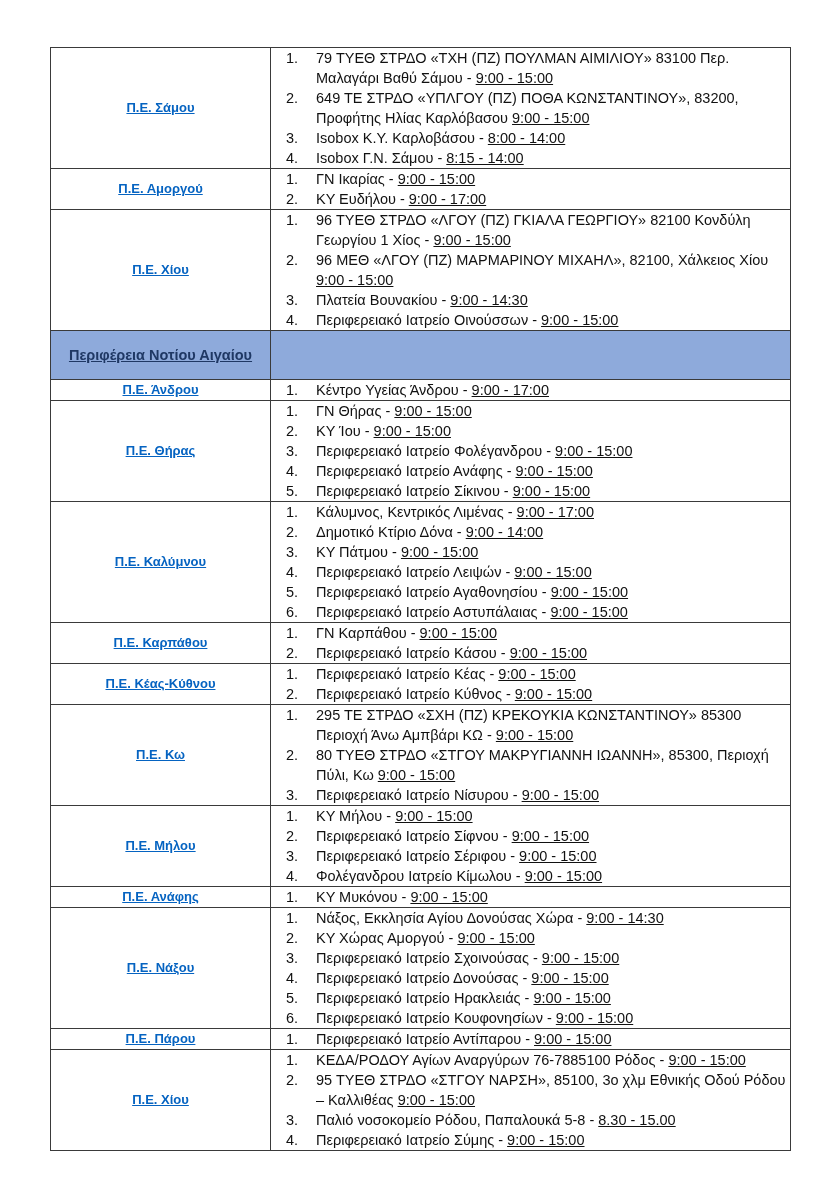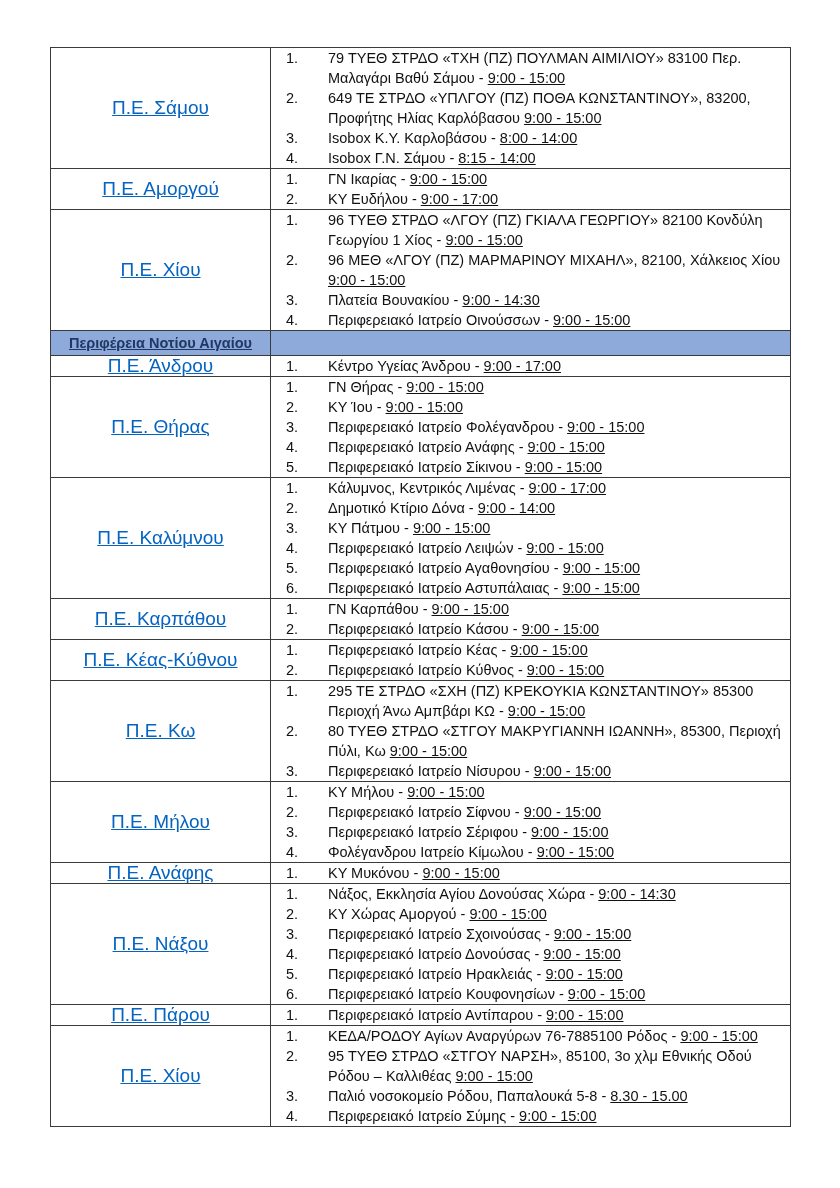--- a/index.html
+++ b/index.html
@@ -30,22 +30,22 @@
   }
   col.label-col { width: 220px; }
   col.items-col { width: 520px; }
 
   .label-cell {
     text-align: center;
     padding: 2px 4px;
   }
   .region-link {
     color: var(--link-color, #0563C1);
-    font-weight: normal;
-    font-size: 19px;
+    font-weight: bold;
+    font-size: 13px;
     text-decoration: underline;
     cursor: pointer;
     line-height: 20px;
   }
   .items-cell {
     padding: 2px 6px 2px 0;
   }
   ol.facility-list {
     margin: 0;
     padding: 0;
@@ -57,27 +57,27 @@
     font-size: 14.5px;
     line-height: 20px;
     color: #111111;
     padding: 0;
   }
   .num {
     flex: 0 0 30px;
     margin-left: 15px;
     text-align: left;
   }
-  .itm { flex: 1; margin-left: 12px; }
+  .itm { flex: 1; }
   .time { text-decoration: underline; }
 
   tr.band td {
     background: var(--band-bg, #8EAADB);
     text-align: center;
-    padding: 3px 4px;
+    padding: 15px 4px;
   }
   .band-text {
     color: var(--band-text, #1F3864);
     font-weight: bold;
     font-size: 14.5px;
     line-height: 18px;
     text-decoration: underline;
   }
 </style>
 </head>

